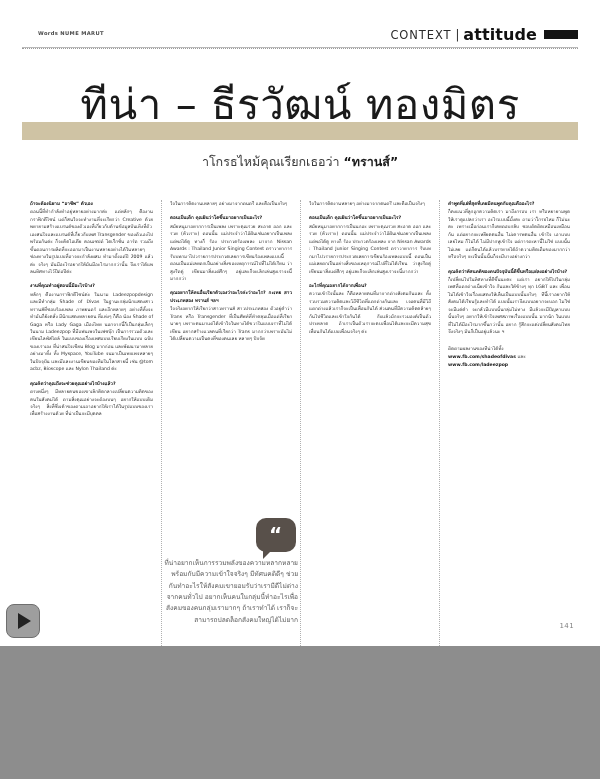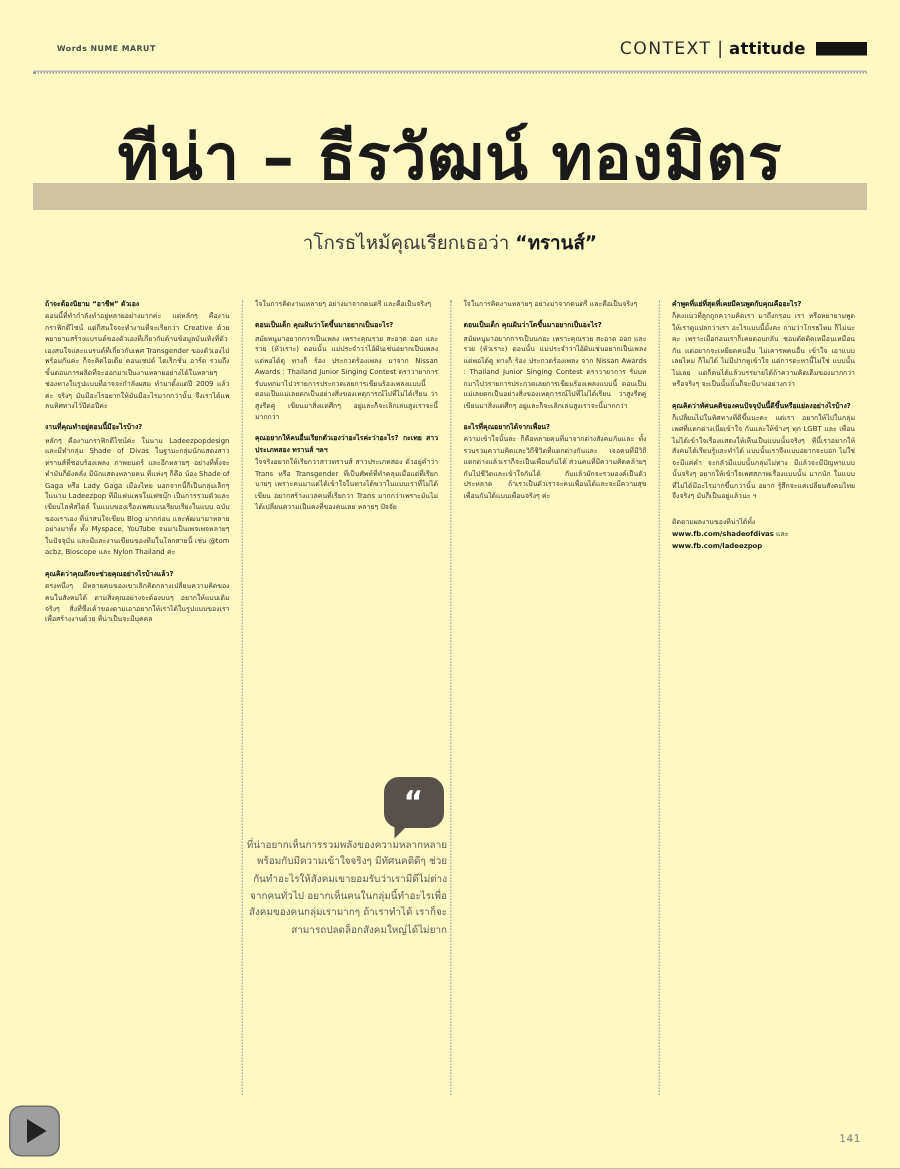--- a/index.html
+++ b/index.html
@@ -6,22 +6,22 @@
     margin: 0;
     padding: 0;
     background: #8d8d8d;
   }
   body {
     font-family: "DejaVu Sans", "Liberation Sans", sans-serif;
   }
   .page {
     position: relative;
     width: 600px;
-    height: 779px;
-    background: #fef9c3;
+    height: 646px;
+    background: #ffffff;
     overflow: hidden;
   }
 
   
   .masthead {
     position: absolute;
     left: 0;
     top: 26px;
     width: 600px;
     height: 26px;
@@ -49,21 +49,21 @@
     font-size: 11.5px;
     letter-spacing: 0.9px;
     color: #2b2b2b;
     font-weight: normal;
   }
   .context-pipe {
     font-size: 11.5px;
     color: #2b2b2b;
   }
   .attitude-word {
-    font-size: 11px;
+    font-size: 16px;
     font-weight: bold;
     color: #111111;
     letter-spacing: 0.1px;
   }
   .attitude-bar {
     width: 34px;
     height: 9px;
     background: #141414;
     margin-left: 3px;
   }
@@ -93,21 +93,21 @@
     height: 18px;
     background: #cfc3a4;
   }
   .title-text {
     position: absolute;
     left: 0;
     top: 84px;
     width: 600px;
     text-align: center;
     font-size: 42px;
-    font-weight: bold;
+    font-weight: normal;
     color: #1a1a1a;
     letter-spacing: 0.5px;
     line-height: 1;
     white-space: nowrap;
   }
   .subtitle-text {
     position: absolute;
     left: 0;
     top: 152px;
     width: 600px;

